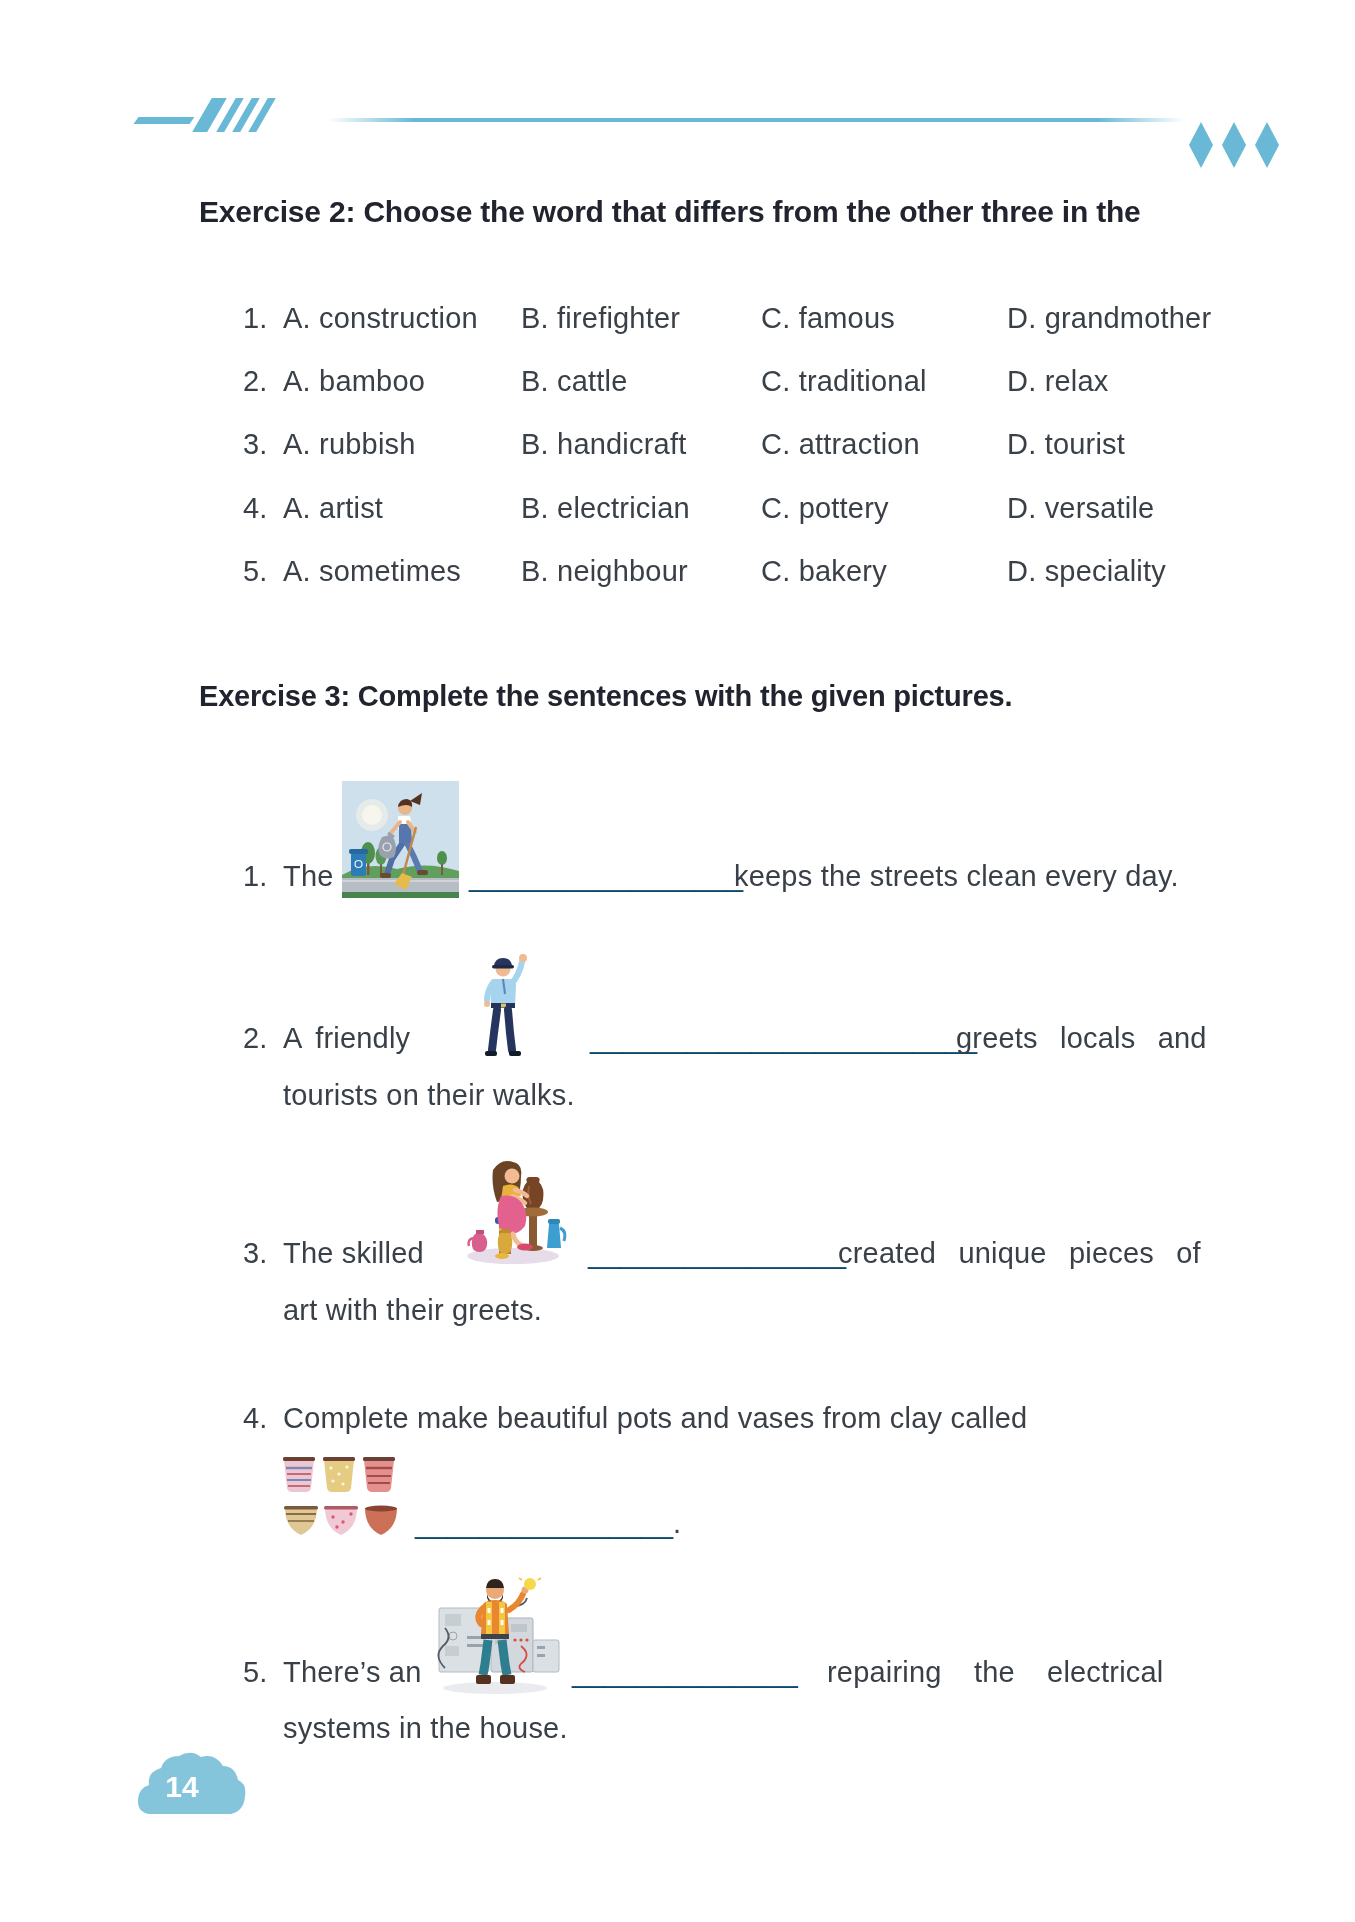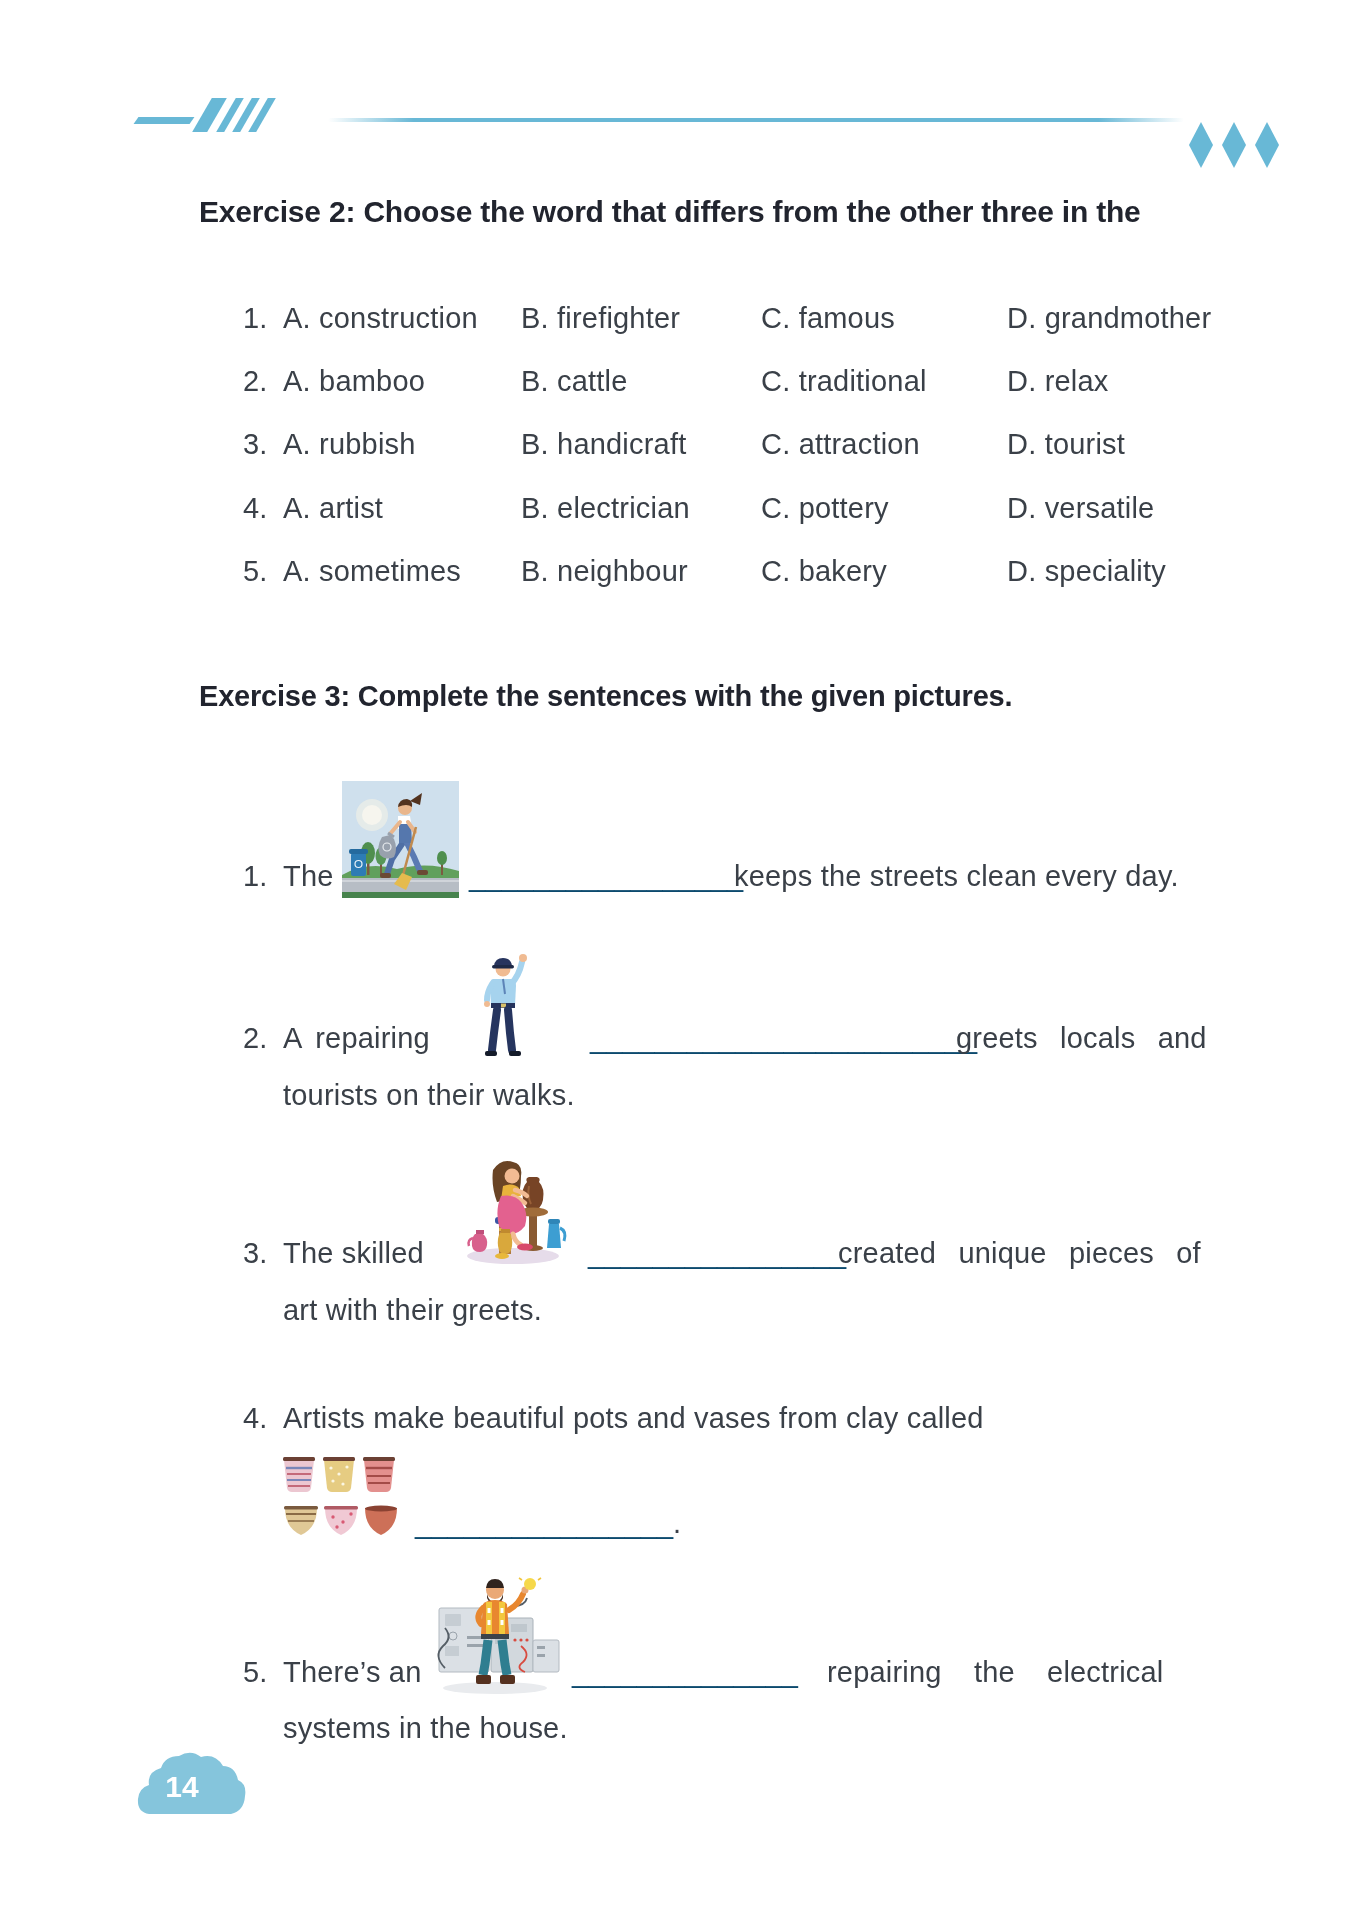--- a/index.html
+++ b/index.html
@@ -134,21 +134,21 @@
       <circle cx="45" cy="66" r="4" fill="none" stroke="#e8ecef" stroke-width="1.2"></circle>
       <line x1="74" y1="46" x2="60" y2="98" stroke="#c08a4e" stroke-width="2.5"></line>
       <path d="M60,92 L70,96 L64,109 L52,103 Z" fill="#e5bb4e"></path>
     </svg>
     <span class="body-text blank" style="left:437px;top:858px">_________________</span>
     <span class="body-text" style="left:702px;top:858px">keeps the streets clean every day.</span>
   </section>
 
   <section>
     <span class="body-text" style="left:211px;top:1020px">2.</span>
-    <span class="body-text" style="left:251px;top:1020px;word-spacing:6px">A repairing</span>
+    <span class="body-text" style="left:251px;top:1020px;word-spacing:6px">A friendly</span>
     <svg class="abs" style="left:441px;top:948px" width="62" height="114" viewBox="0 0 62 114" aria-label="police officer waving">
       <path d="M38,36 Q46,28 49,14" stroke="#a6d3ee" stroke-width="6" fill="none" stroke-linecap="round"></path>
       <circle cx="50" cy="10" r="4" fill="#f0bb92"></circle>
       <circle cx="30" cy="21" r="7.5" fill="#f0bb92"></circle>
       <path d="M21,18 Q22,10 30,10 Q38,10 39,18 Z" fill="#27345e"></path>
       <rect x="19" y="17" width="22" height="3.5" rx="1.7" fill="#1d2947"></rect>
       <path d="M20,31 H40 Q43,31 43,38 L42,57 H18 L17,38 Q17,31 20,31 Z" fill="#a6d3ee"></path>
       <path d="M19,36 Q14,44 14,52" stroke="#a6d3ee" stroke-width="6" fill="none" stroke-linecap="round"></path>
       <circle cx="14" cy="56" r="3" fill="#f0bb92"></circle>
       <path d="M30,31 L32,46" stroke="#5d84b8" stroke-width="2"></path>
@@ -196,21 +196,21 @@
       <rect x="93" y="63" width="12" height="5" rx="2" fill="#2f86b8"></rect>
       <path d="M105,72 Q112,75 109,85" stroke="#3d9ed2" stroke-width="3" fill="none"></path>
     </svg>
     <span class="body-text blank" style="left:556px;top:1235px">________________</span>
     <span class="body-text ws14" style="left:806px;top:1235px">created unique pieces of</span>
     <span class="body-text" style="left:251px;top:1292px">art with their greets.</span>
   </section>
 
   <section>
     <span class="body-text" style="left:211px;top:1400px">4.</span>
-    <span class="body-text" style="left:251px;top:1400px">Artists make beautiful pots and vases from clay called</span>
+    <span class="body-text" style="left:251px;top:1400px">Complete make beautiful pots and vases from clay called</span>
     <svg class="abs" style="left:249px;top:1452px" width="116" height="92" viewBox="0 0 116 92" aria-label="six decorated ceramic pots and bowls">
       <path d="M3,8 h30 l-3,28 q-1,4 -5,4 h-14 q-4,0 -5,-4 Z" fill="#ecc7d1"></path>
       <line x1="5" y1="16" x2="31" y2="16" stroke="#7a86b8" stroke-width="2.4"></line>
       <line x1="6" y1="22" x2="30" y2="22" stroke="#c46a7a" stroke-width="2"></line>
       <line x1="6" y1="28" x2="30" y2="28" stroke="#7a86b8" stroke-width="2"></line>
       <line x1="7" y1="34" x2="29" y2="34" stroke="#c46a7a" stroke-width="2"></line>
       <rect x="2" y="5" width="32" height="4" rx="1.5" fill="#6b4034"></rect>
       <path d="M43,8 h30 l-3,28 q-1,4 -5,4 h-14 q-4,0 -5,-4 Z" fill="#e6cc82"></path>
       <circle cx="50" cy="16" r="1.6" fill="#fbf6e2"></circle>
         <circle cx="58" cy="22" r="1.6" fill="#fbf6e2"></circle>

